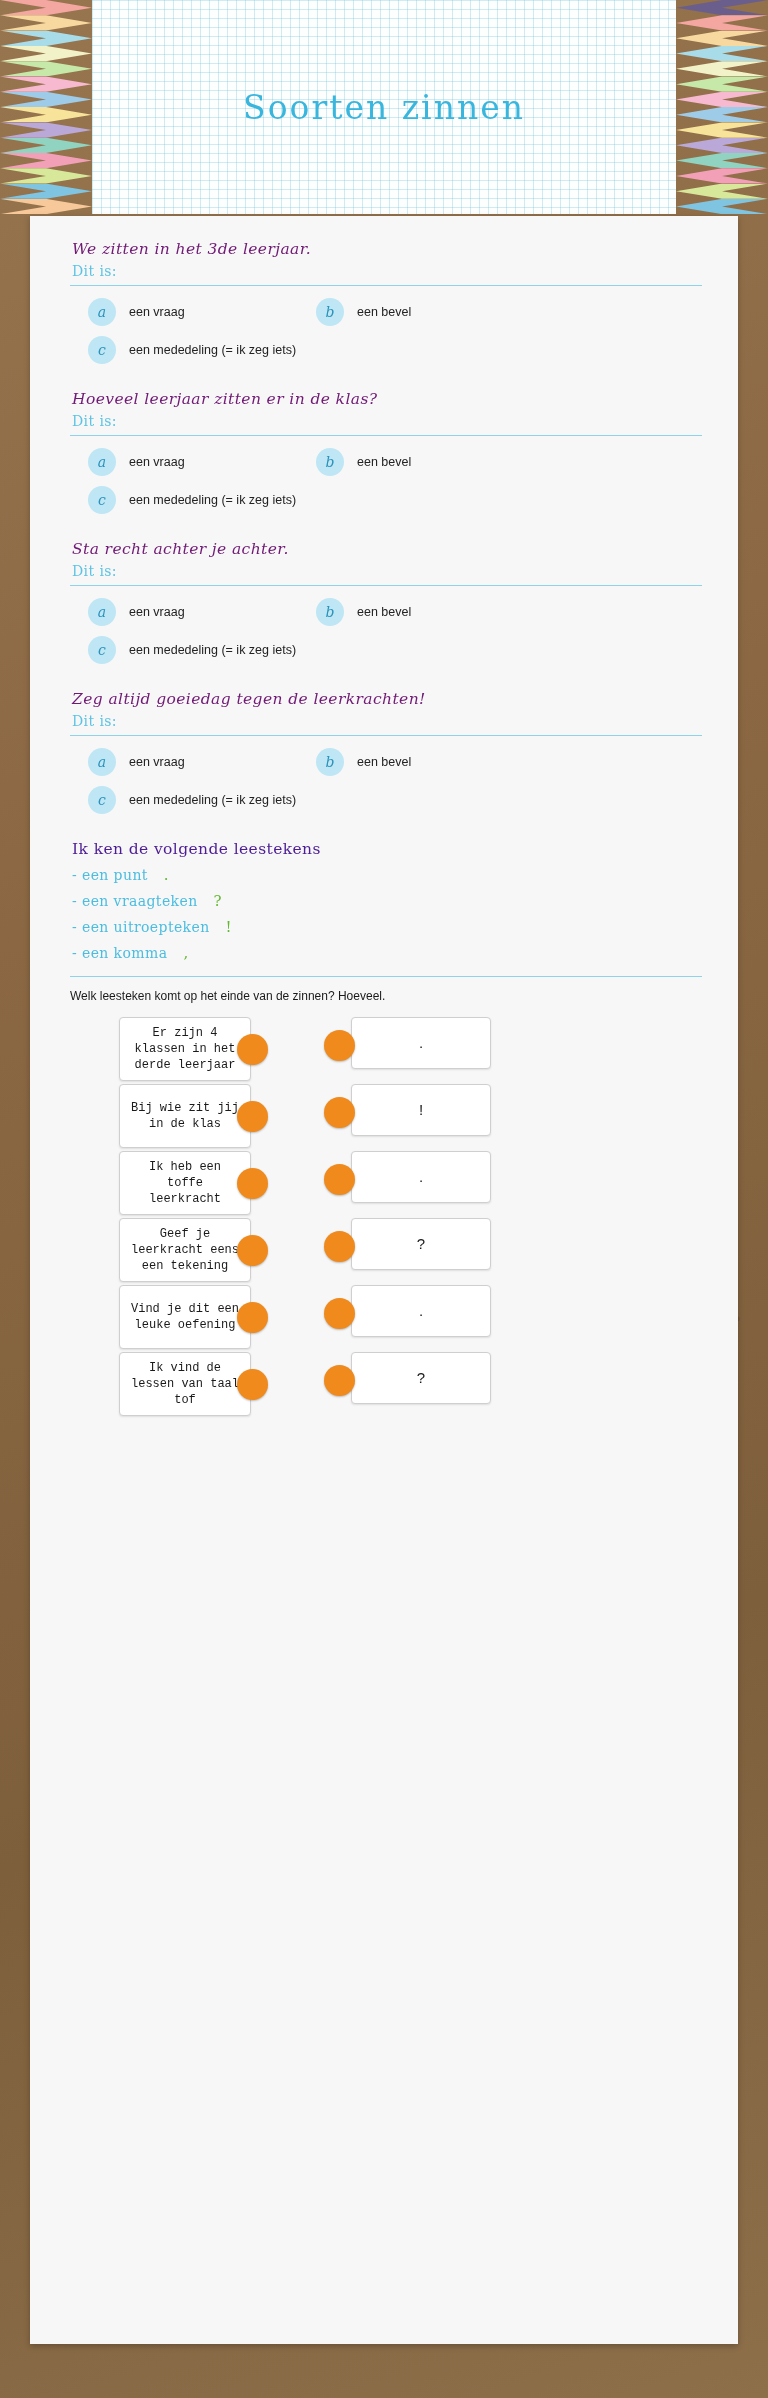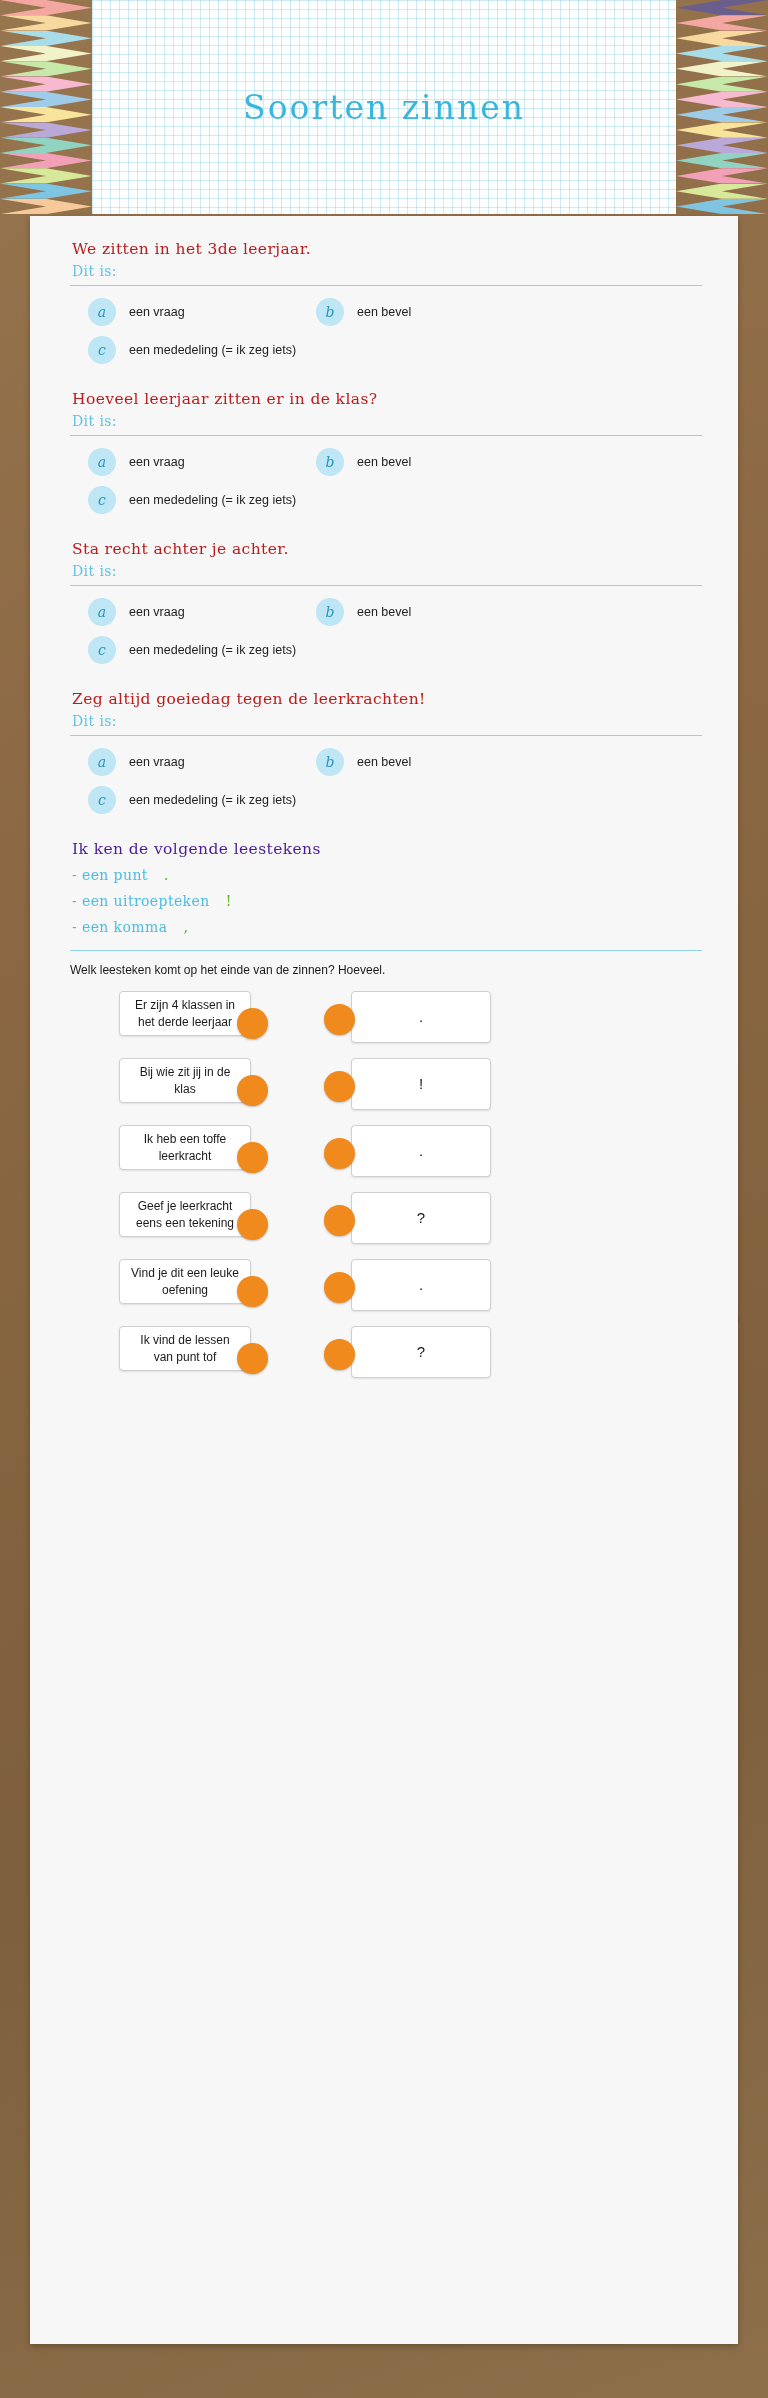--- a/index.html
+++ b/index.html
@@ -72,22 +72,23 @@
   .sheet {
     position:absolute; left:30px; top:216px; width:708px; height:2128px;
     background:#f7f7f7;
     box-shadow:0 2px 6px rgba(0,0,0,.25);
     padding:24px 36px 30px 36px;
   }
 
   .q-block { margin-bottom:14px; }
   .q-sentence {
     font-family:"DejaVu Serif", serif;
-    color:#b91c1c; font-size:15.5px; letter-spacing:.4px;
+    color:#701a75; font-size:15.5px; letter-spacing:.4px;
     margin:0 0 5px 6px;
+    font-style:italic;
   }
   .q-ditis {
     font-family:"DejaVu Serif", serif;
     color:#5ec3e3; font-size:14px; letter-spacing:.4px;
     margin:0 0 6px 6px;
   }
   .q-rule { height:1px; background:#8fd3ea; margin:0 0 12px 4px; }
 
   .opts { position:relative; min-height:78px; }
   .opt { display:flex; align-items:flex-start; position:absolute; }
@@ -125,21 +126,21 @@
   .match-rows { position:relative; }
   .mrow { position:relative; height:62px; margin-bottom:5px; }
   .card {
     position:absolute; top:0;
     background:#fff; border:1px solid #cfcfcf; border-radius:4px;
     box-shadow:0 1px 2px rgba(0,0,0,.10);
     display:flex; align-items:center; justify-content:center;
     text-align:center; font-size:12px; color:#1a1a1a; line-height:1.35;
     padding:4px 10px;
   }
-  .card-left { left:53px; width:132px; height:45px; }
+  .card-left { left:53px; width:132px; height:64px;font-family:Liberation Mono, monospace; }
   .card-right { left:285px; width:140px; height:52px; font-size:15px; }
   .dot {
     position:absolute; width:31px; height:31px; border-radius:50%;
     background:#f08a1c; box-shadow:0 1px 2px rgba(0,0,0,.25);
   }
   .dot-left { left:171px; top:17px; }
   .dot-right { left:258px; top:13px; }
 </style>
 </head>
 <body>
@@ -320,20 +321,23 @@
       </div>
     </div>
   </div>
 
   <div style="margin-top:14px;">
     <p class="lees-head">Ik ken de volgende leestekens</p>
     <p class="lees-item">
       <span>- een punt</span><span class="mark">.</span>
     </p>
     <p class="lees-item">
+      <span>- een vraagteken</span><span class="mark">?</span>
+    </p>
+    <p class="lees-item">
       <span>- een uitroepteken</span><span class="mark">!</span>
     </p>
     <p class="lees-item">
       <span>- een komma</span><span class="mark">,</span>
     </p>
     <div class="lees-rule"></div>
   </div>
 
   <p class="match-instr">Welk leesteken komt op het einde van de zinnen? Hoeveel.</p>
   <div class="match-rows">
@@ -367,20 +371,20 @@
     </div>
 
     <div class="mrow">
       <div class="card card-left">Vind je dit een leuke oefening</div>
       <div class="dot dot-left"></div>
       <div class="card card-right">.</div>
       <div class="dot dot-right"></div>
     </div>
 
     <div class="mrow">
-      <div class="card card-left">Ik vind de lessen van punt tof</div>
+      <div class="card card-left">Ik vind de lessen van taal tof</div>
       <div class="dot dot-left"></div>
       <div class="card card-right">?</div>
       <div class="dot dot-right"></div>
     </div>
 
   </div>
 </div>
 
 </body></html>

